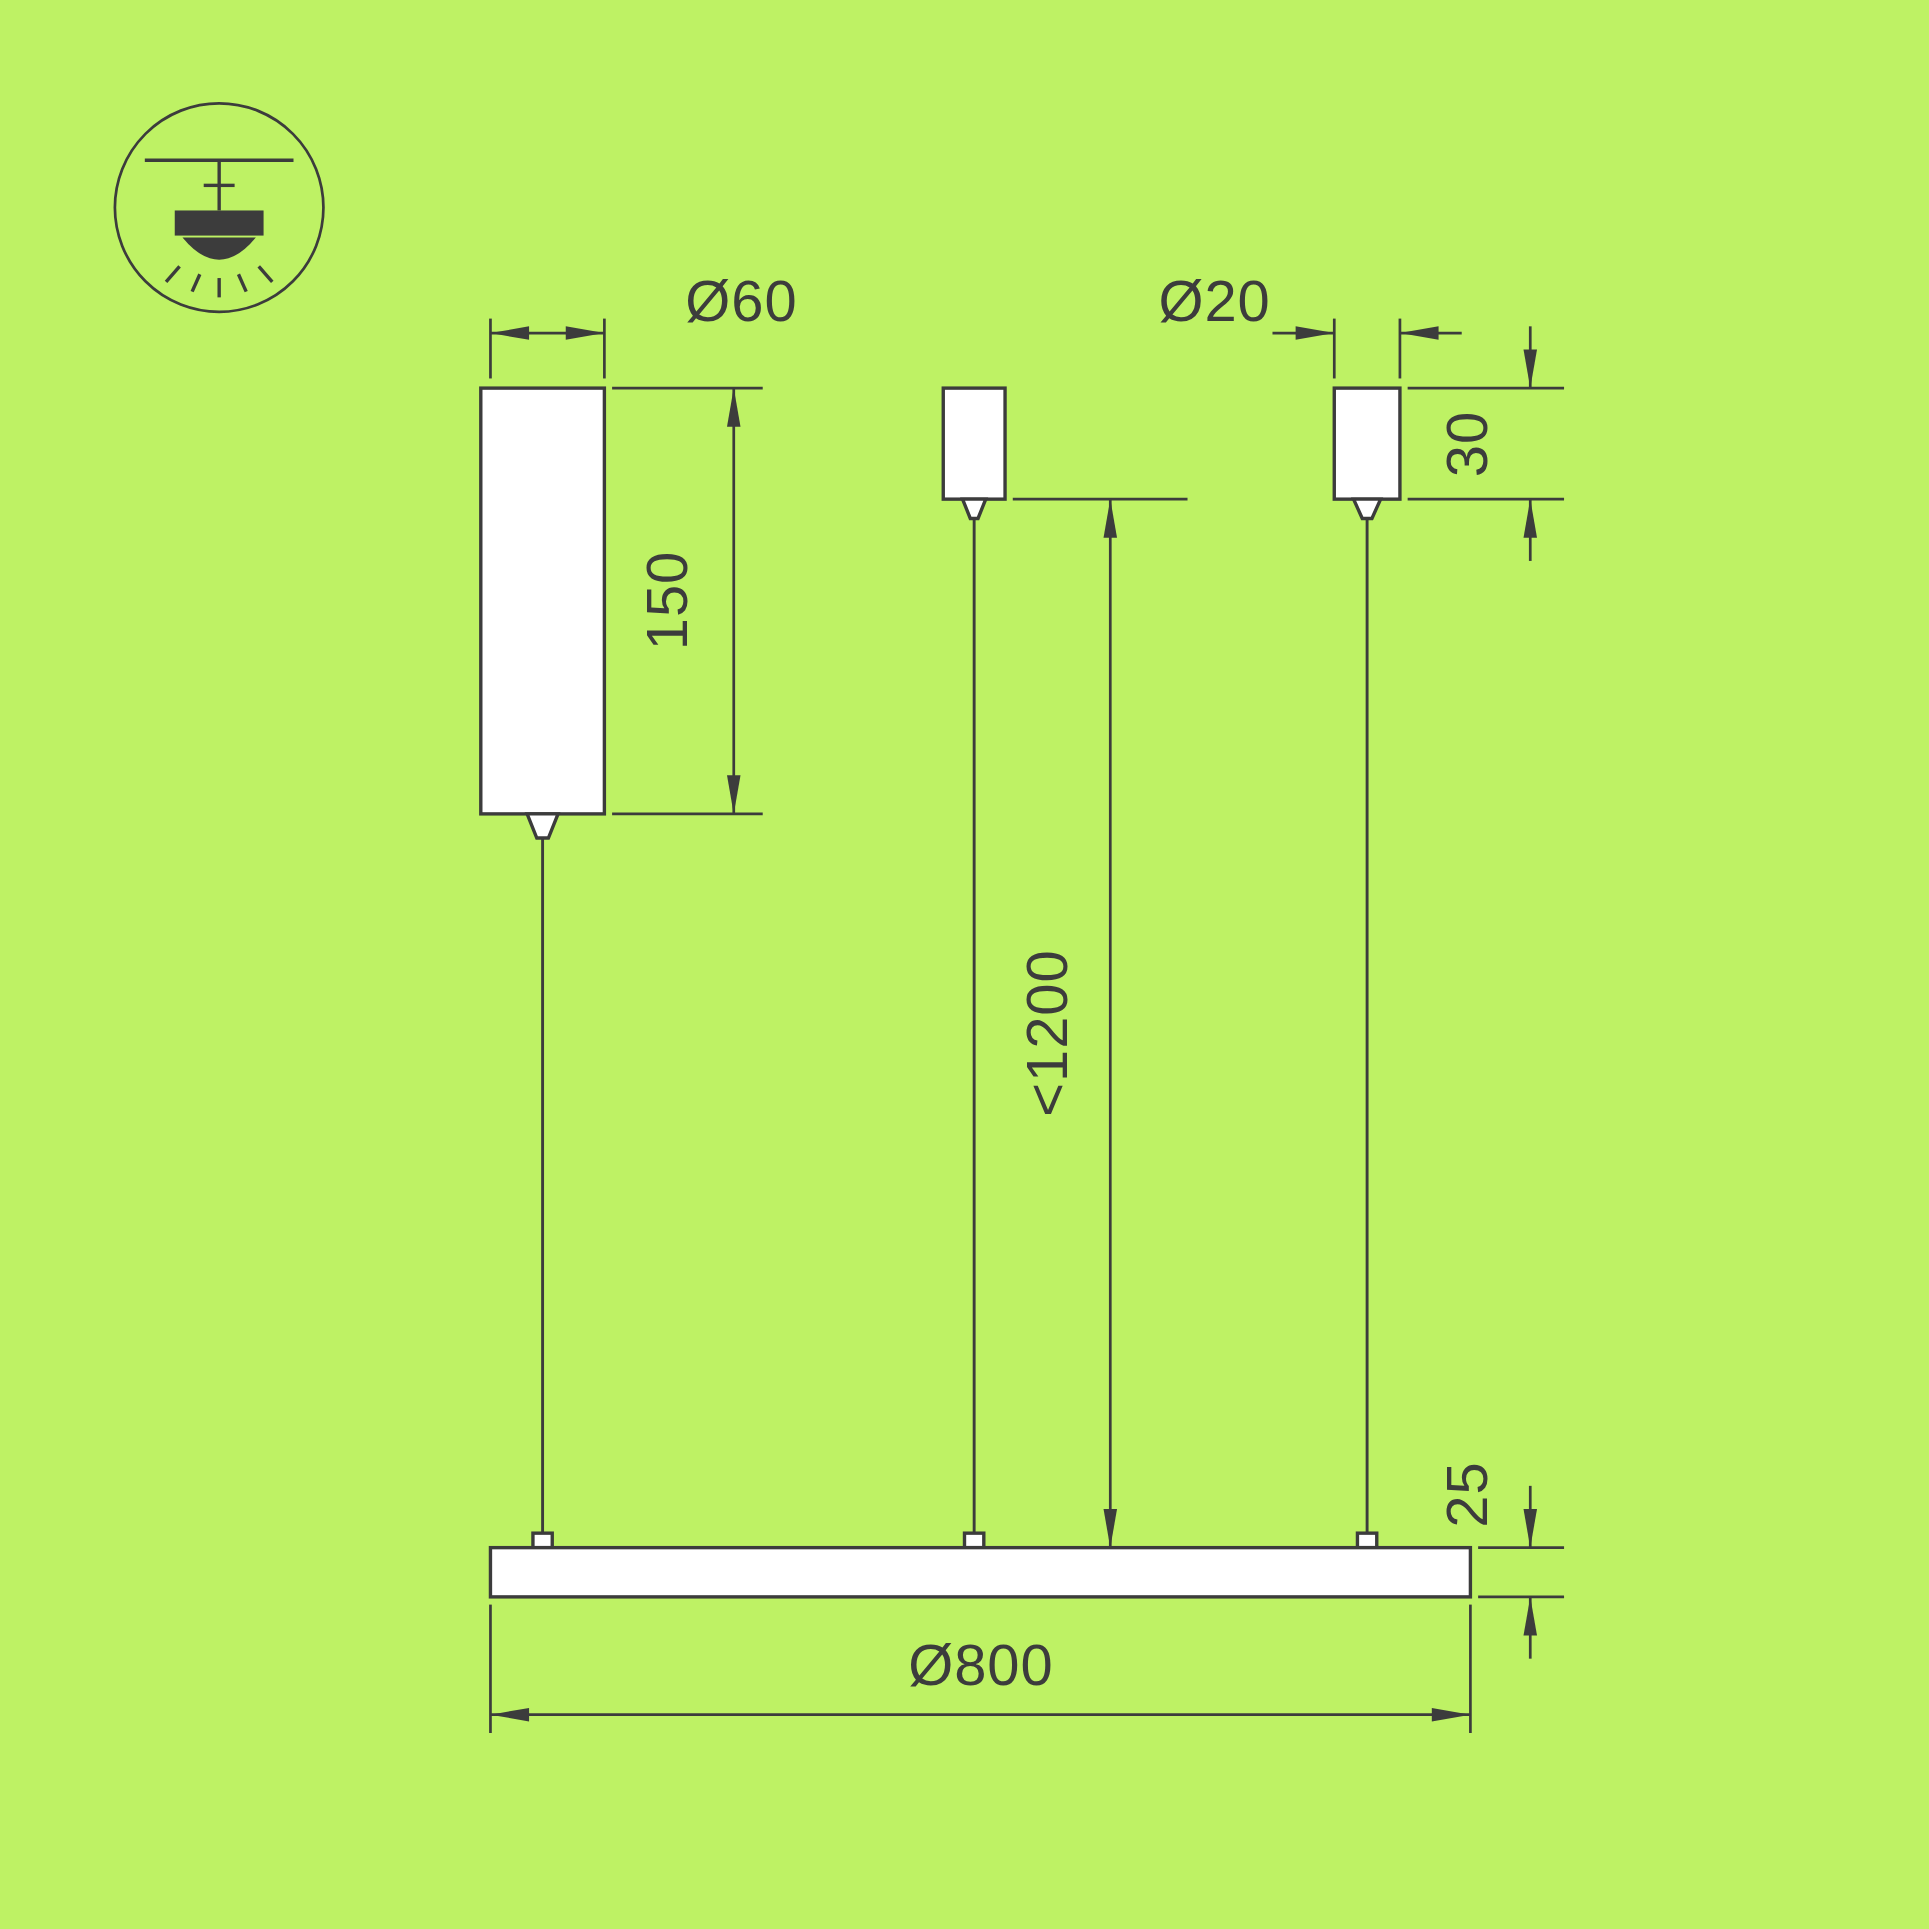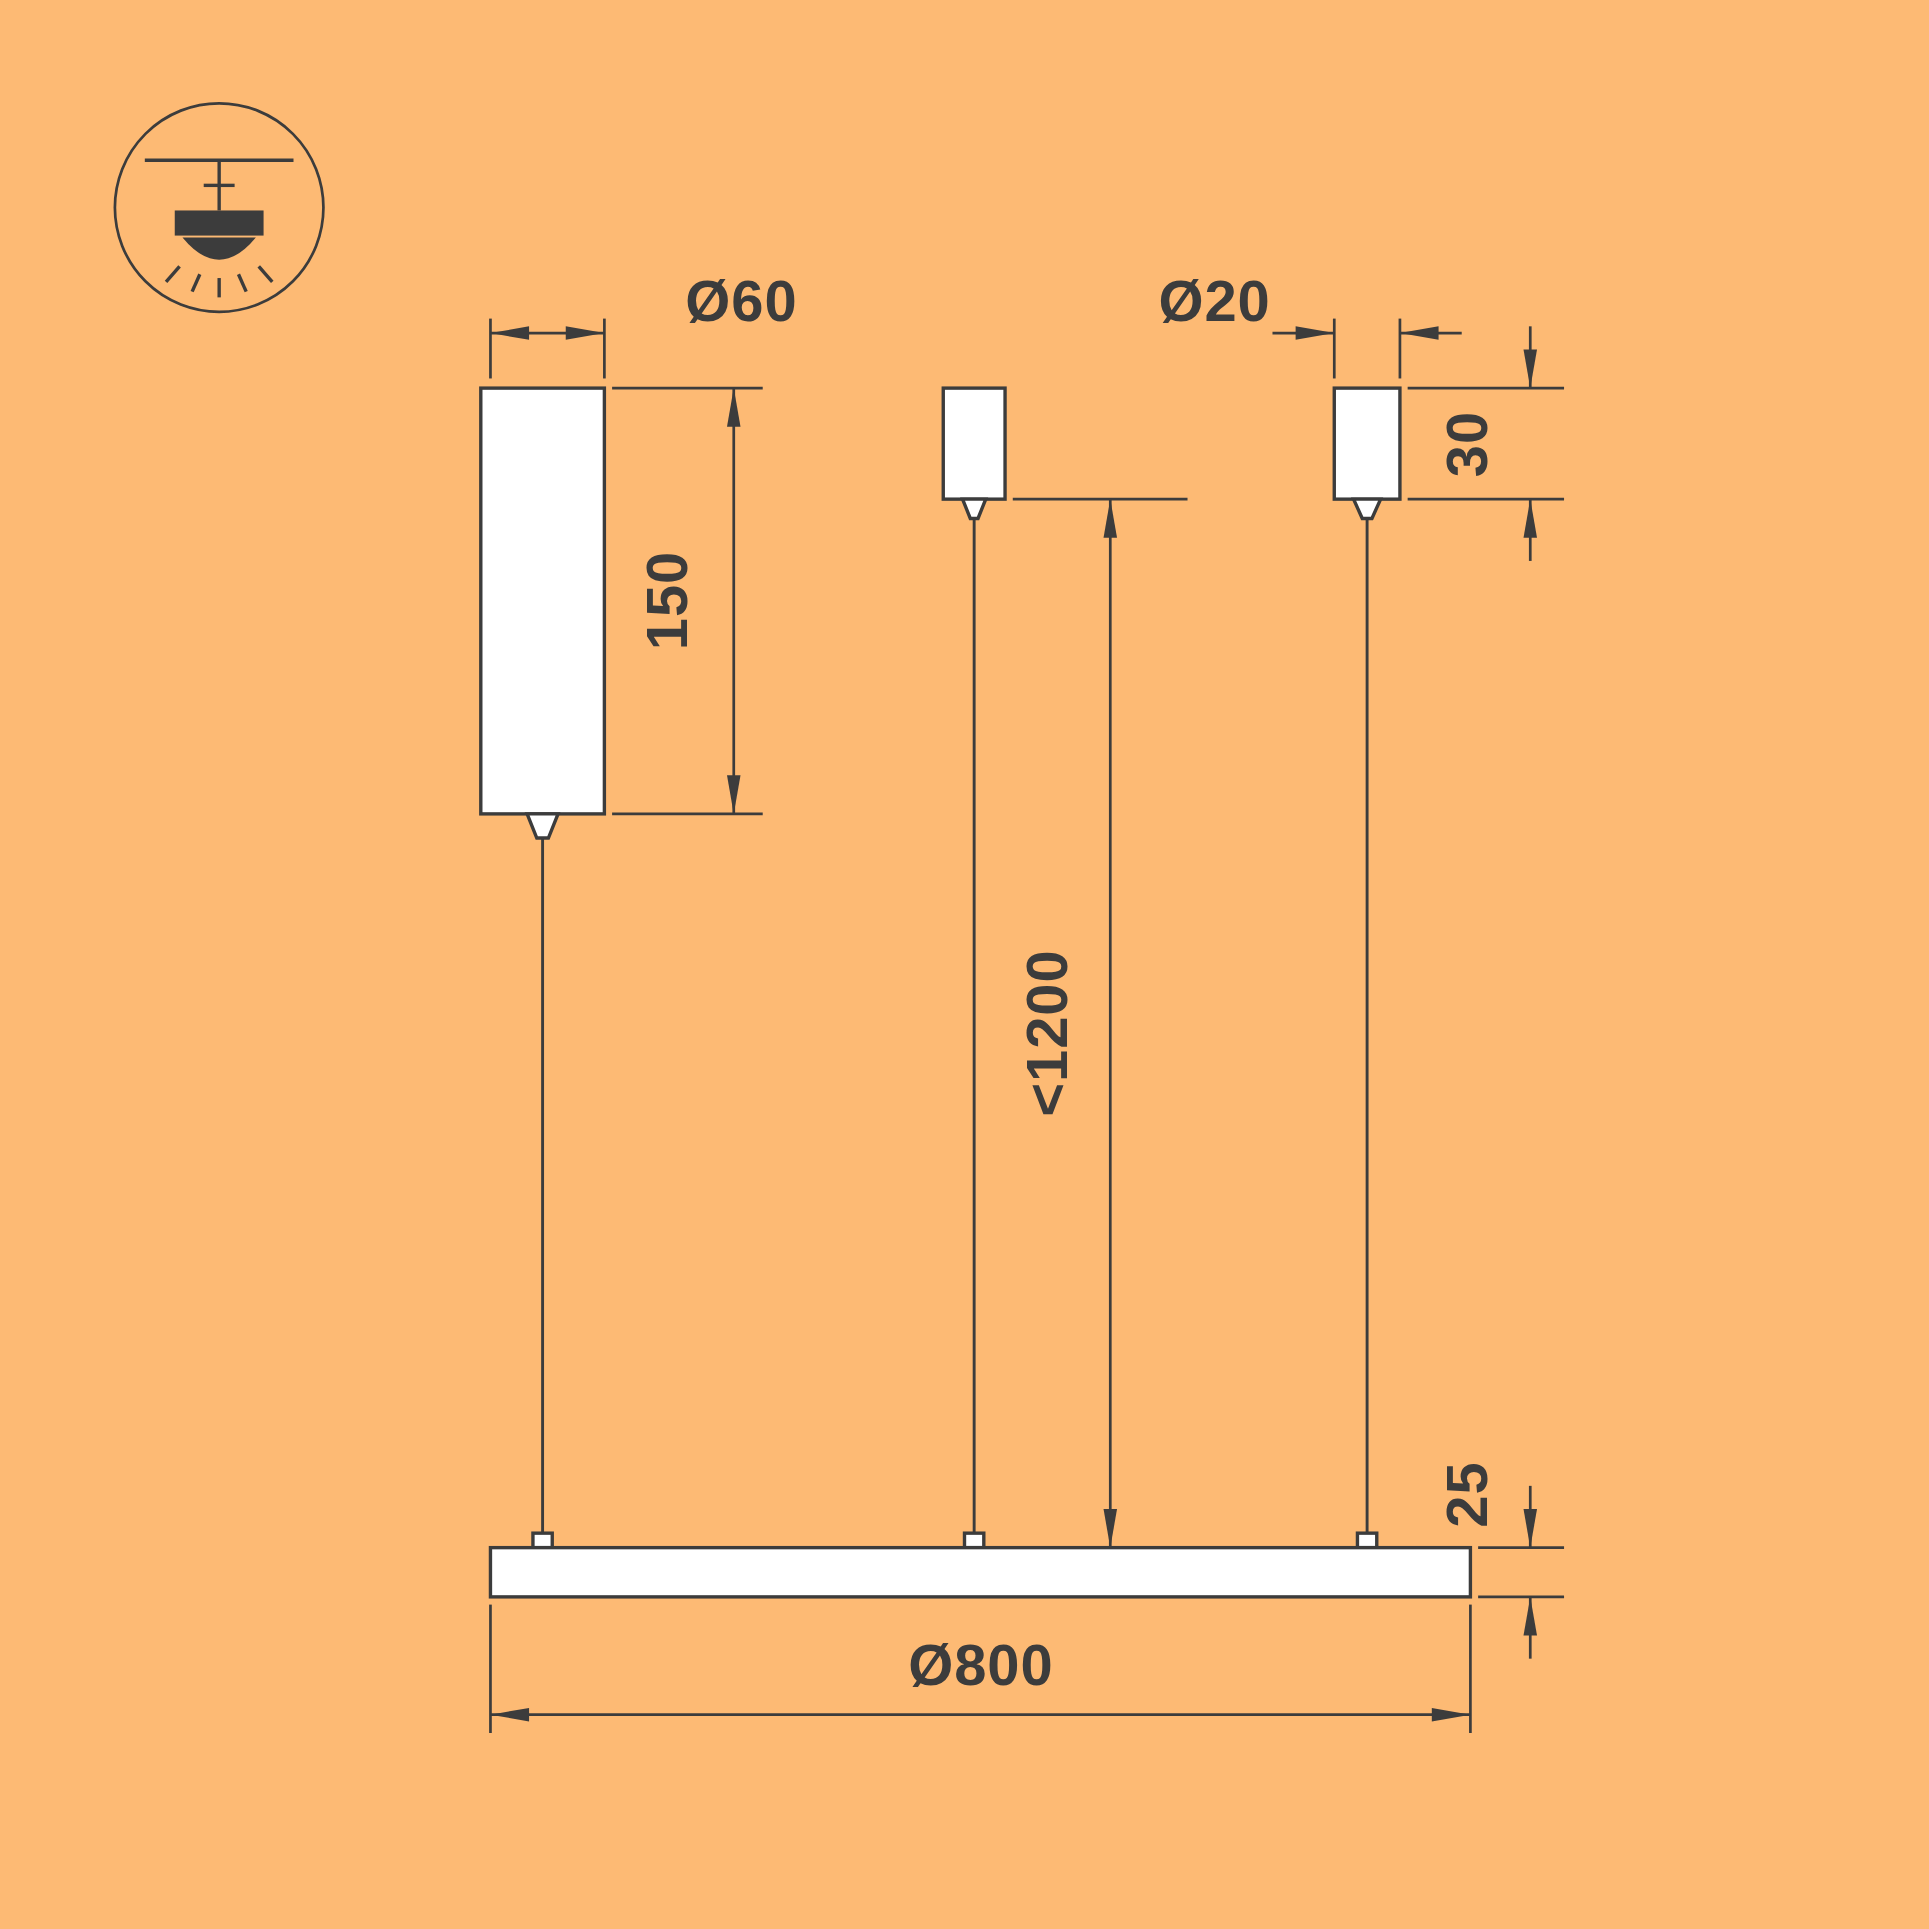--- a/index.html
+++ b/index.html
@@ -1,22 +1,21 @@
 <!DOCTYPE html>
 <html><head>
 <meta charset="utf-8">
 <style>
   html, body { margin: 0; padding: 0; background: #ffffff; }
   .canvas {
     position: relative;
     width: 1929px;
     height: 1929px;
-    background: #fdba74;
+    background: #bef264;
     overflow: hidden;
-    font-weight: bold;
   }
   svg { display: block; width: 100%; height: 100%; }
   .outline { fill: #ffffff; stroke: #3c3c3c; stroke-width: 3.5; }
   .stroke  { fill: none; stroke: #3c3c3c; stroke-width: 3.5; stroke-linecap: butt; }
   .thin    { fill: none; stroke: #3c3c3c; stroke-width: 2.8; }
   .wire    { fill: none; stroke: #3c3c3c; stroke-width: 3; }
   .solid   { fill: #3c3c3c; stroke: none; }
   .dimtext {
     font-family: "Liberation Sans", sans-serif;
     font-size: 60px;

